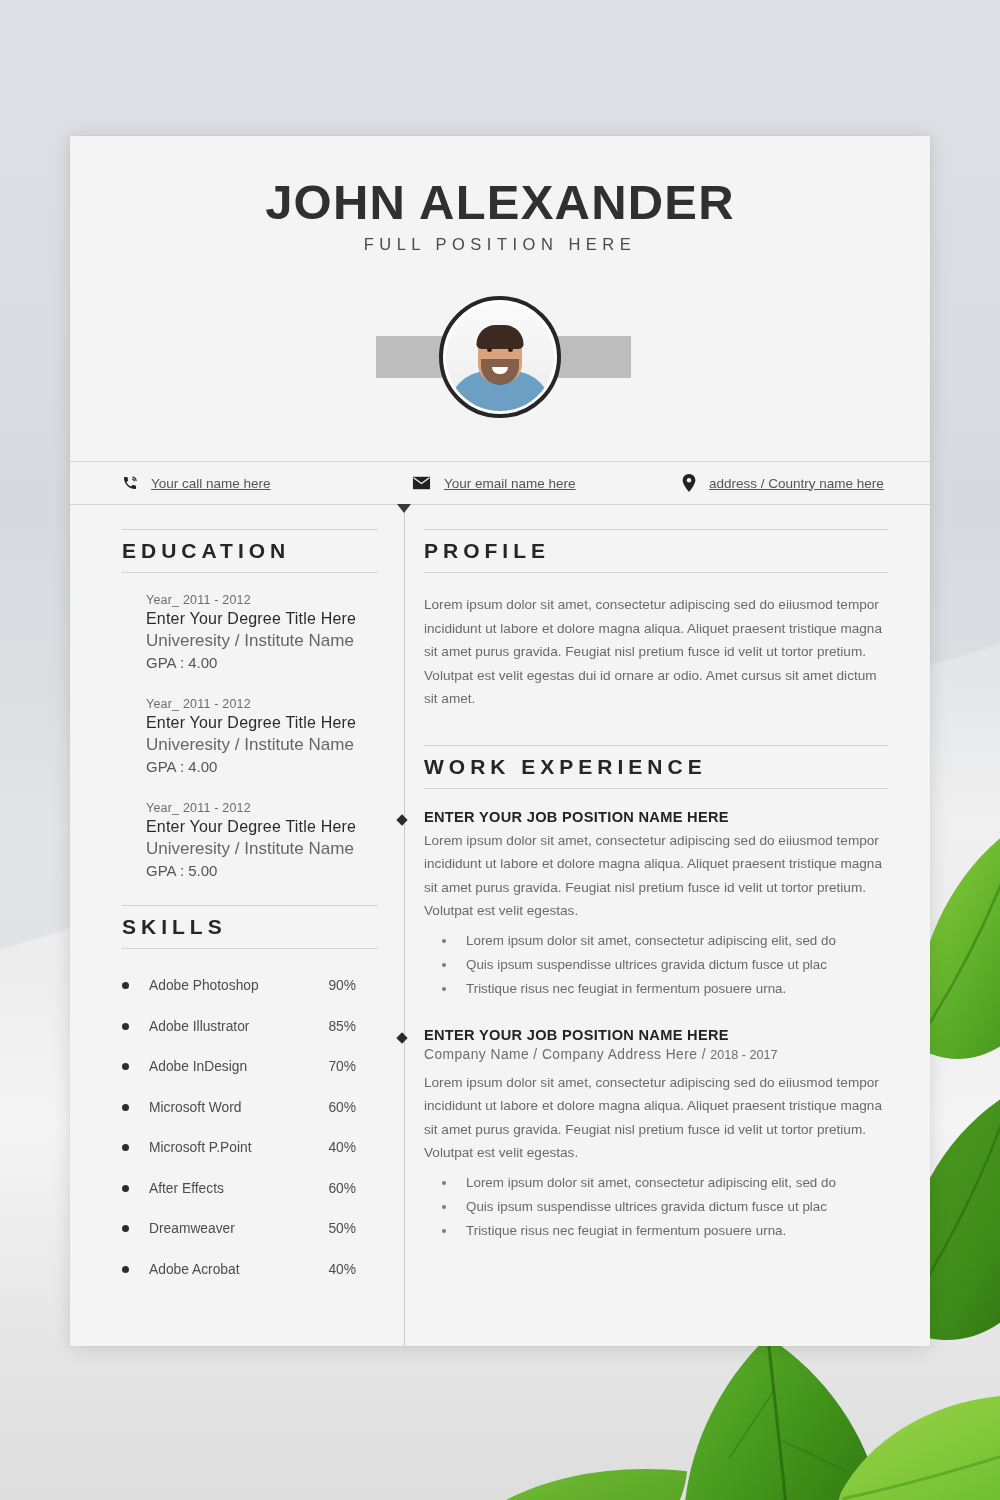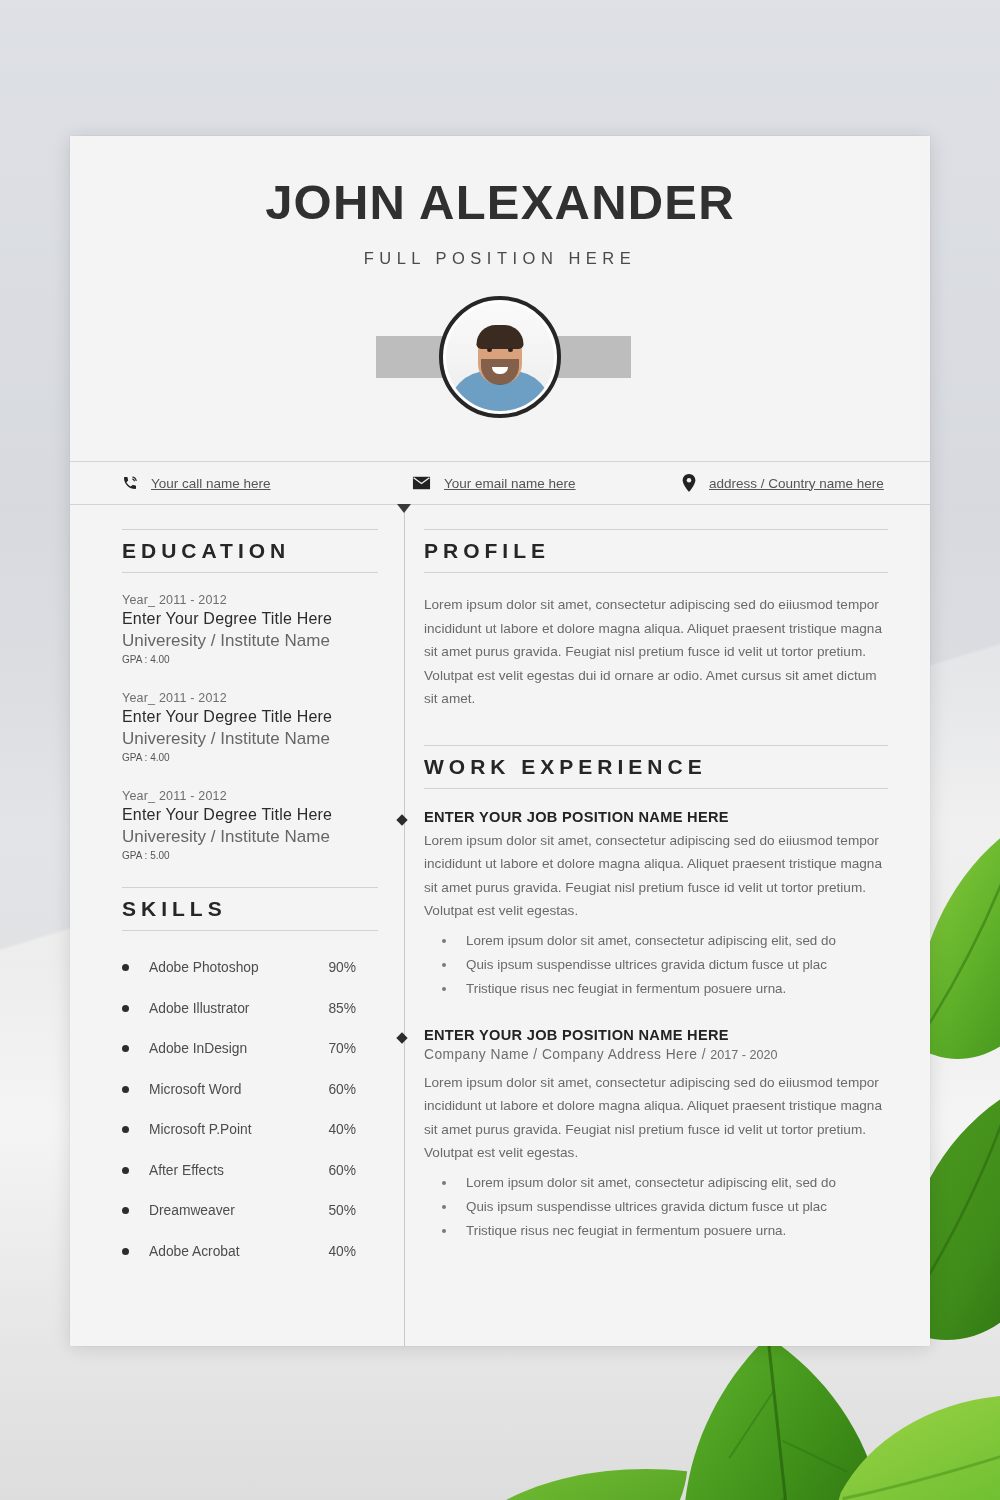--- a/index.html
+++ b/index.html
@@ -71,21 +71,21 @@
   }
   .full-name {
     font-size: 49px;
     font-weight: 700;
     letter-spacing: 1.2px;
     color: #303030;
     line-height: 1;
     white-space: nowrap;
   }
   .position {
-    margin-top: 22px;
+    margin-top: 8px;
     font-size: 16.5px;
     letter-spacing: 5.5px;
     color: #4a4a4a;
     font-weight: 400;
   }
 
   .photo-wrap {
     position: absolute;
     left: 0; right: 0;
     top: 160px;
@@ -246,41 +246,41 @@
   .section-head h2 {
     font-size: 21px;
     font-weight: 700;
     letter-spacing: 5px;
     color: #262626;
     line-height: 1.15;
   }
   .section-head.tight { margin-bottom: 16px; }
 
   
-  .edu-item { margin-bottom: 26px; }
+  .edu-item { margin-bottom: 26px; margin-left: 24px; }
   .edu-year {
     font-size: 12.5px;
     color: #6d6d6d;
     margin-bottom: 3px;
     letter-spacing: .2px;
   }
   .edu-degree {
     font-size: 16px;
     font-weight: 400;
     color: #2b2b2b;
     letter-spacing: .2px;
     margin-bottom: 3px;
   }
   .edu-school {
     font-size: 17px;
     color: #666;
     margin-bottom: 3px;
   }
   .edu-gpa {
-    font-size: 10px;
+    font-size: 15px;
     color: #555;
   }
 
   
   .skills-list { margin-top: 4px; }
   .skill-row {
     display: flex;
     align-items: center;
     height: 40.5px;
     font-size: 13.8px;
@@ -577,21 +577,21 @@
             <li>Lorem ipsum dolor sit amet, consectetur adipiscing elit, sed do</li>
             <li>Quis ipsum suspendisse ultrices gravida dictum fusce ut plac</li>
             <li>Tristique risus nec feugiat in fermentum posuere urna.</li>
           </ul>
         </div>
 
         <div class="work-item" style="margin-top:22px;">
           <span class="work-marker"></span>
           <div class="work-title">ENTER YOUR JOB POSITION NAME HERE</div>
           <div class="work-company">
-            <span class="wc-main">Company Name / Company Address Here / </span><span class="wc-date">2017 - 2020</span>
+            <span class="wc-main">Company Name / Company Address Here / </span><span class="wc-date">2018 - 2017</span>
           </div>
           <p class="work-desc">Lorem ipsum dolor sit amet, consectetur adipiscing sed do eiiusmod tempor incididunt ut labore et dolore magna aliqua. Aliquet praesent tristique magna sit amet purus gravida. Feugiat nisl pretium fusce id velit ut tortor pretium. Volutpat est velit egestas.</p>
           <ul class="work-bullets">
             <li>Lorem ipsum dolor sit amet, consectetur adipiscing elit, sed do</li>
             <li>Quis ipsum suspendisse ultrices gravida dictum fusce ut plac</li>
             <li>Tristique risus nec feugiat in fermentum posuere urna.</li>
           </ul>
         </div>
 
       </div>

